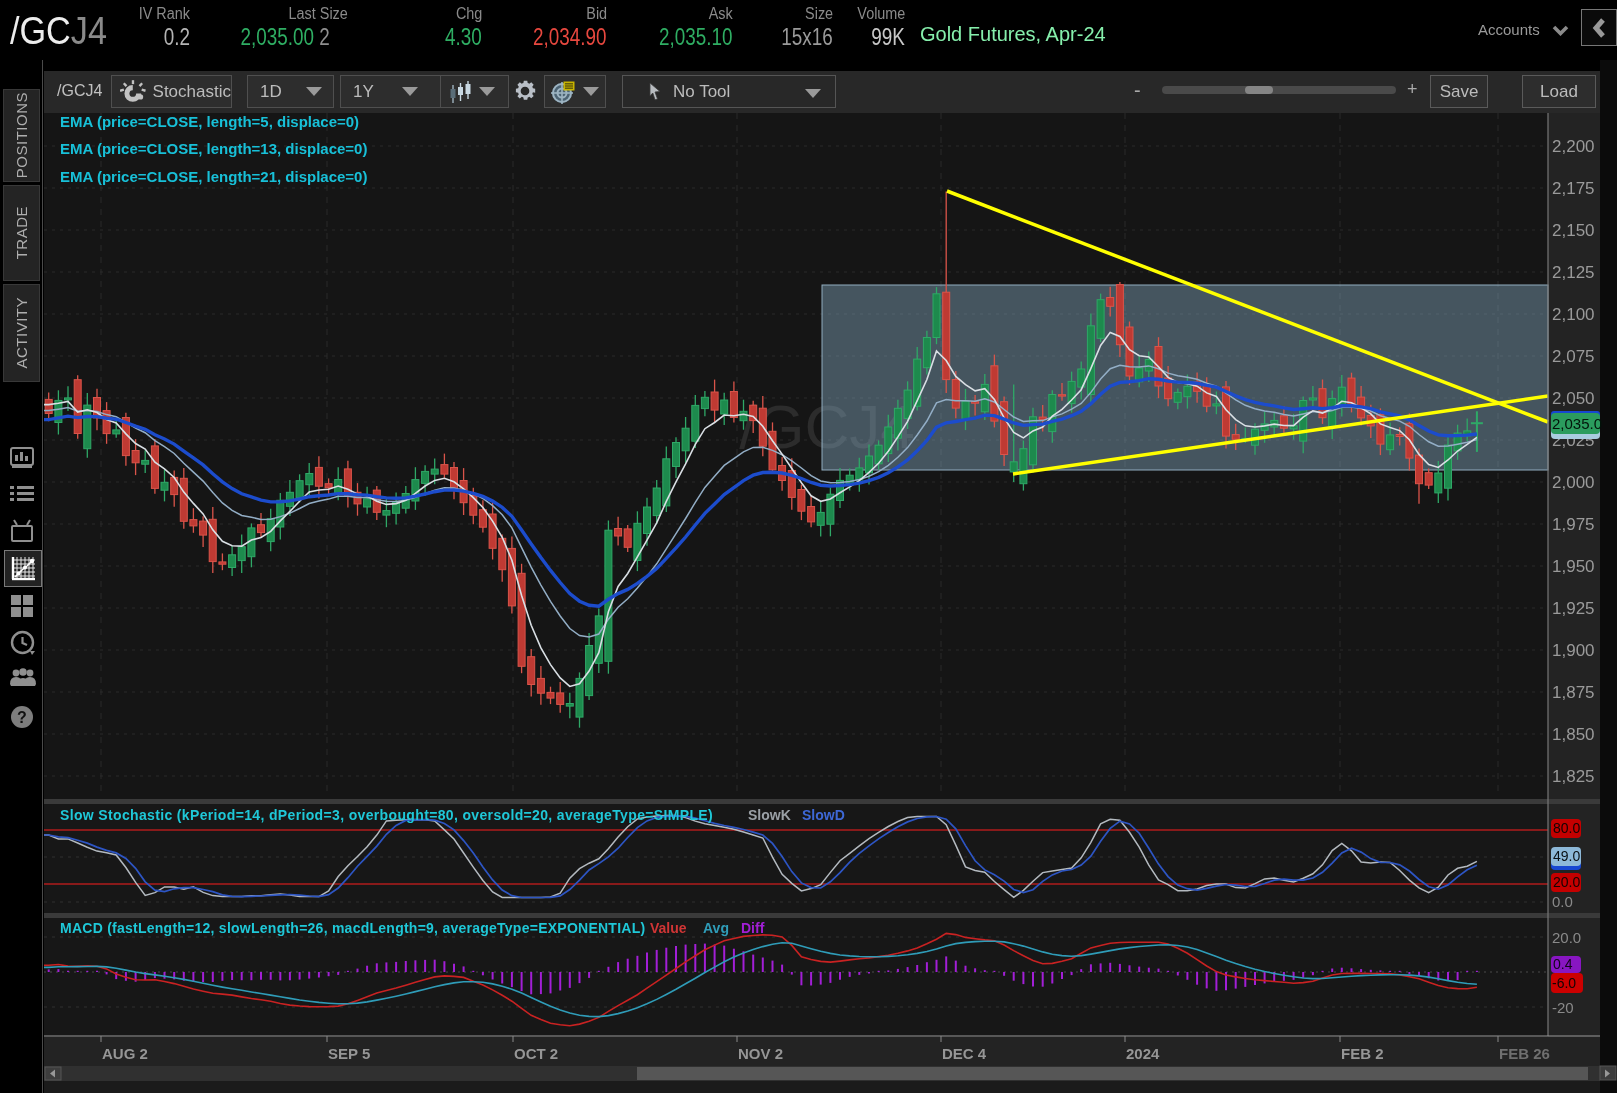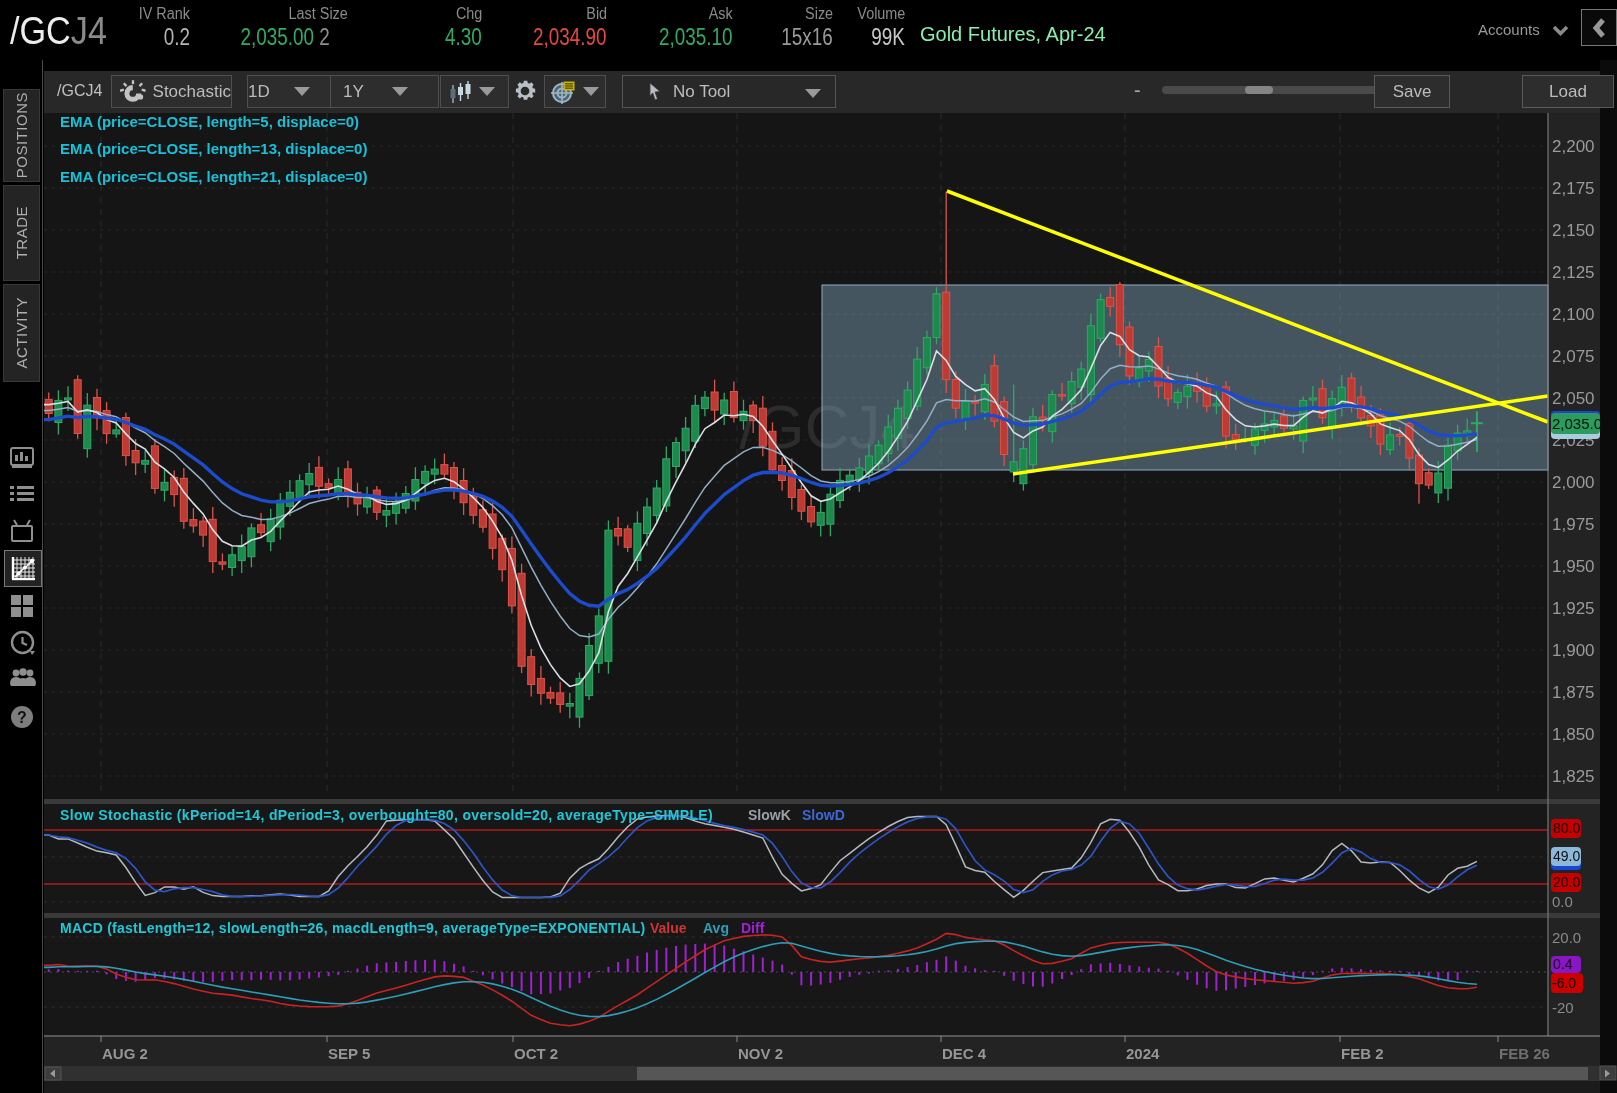--- a/index.html
+++ b/index.html
@@ -143,24 +143,24 @@
           <rect x="20" y="2.5" width="2.4" height="4" transform="rotate(42 21.2 4.5)"></rect>
           <rect x="0" y="9" width="4" height="2.4" transform="rotate(-15 2 10.2)"></rect>
           <rect x="22" y="9" width="4" height="2.4" transform="rotate(15 24 10.2)"></rect>
           <circle cx="21" cy="17" r="2.6"></circle>
         </g>
         <circle cx="13" cy="13.5" r="3.4" fill="#2d2d2d"></circle>
       </svg>
    <span style="margin-left:7px">Stochastic</span>
     </div>
  <div class="tbtn" style="left:203px;width:87px">
-      <span style="">1D</span>
+      <span style="margin-left:12px">1D</span>
       <span class="tri" style="margin-left:24px"></span>
     </div>
- <div class="tbtn" style="left:286px;width:109px">
+ <div class="tbtn" style="left:296px;width:109px">
       <span style="margin-left:12px">1Y</span>
       <span class="tri" style="margin-left:28px"></span>
     </div>
  <div class="tbtn" style="left:396px;width:69px">
    <svg style="margin-left:8px" width="24" height="26" viewBox="0 0 24 26">
         <line x1="4" y1="6" x2="4" y2="24" stroke="#9fb3bf" stroke-width="1.4"></line>
         <rect x="1.5" y="10" width="5" height="9" fill="#5a6d78"></rect>
         <line x1="11.5" y1="4" x2="11.5" y2="22" stroke="#c8d8e2" stroke-width="1.4"></line>
         <rect x="9" y="8" width="5" height="8" fill="#c8d8e2"></rect>
         <line x1="19" y1="2" x2="19" y2="20" stroke="#c8d8e2" stroke-width="1.4"></line>
@@ -194,24 +194,24 @@
         <path d="M3 1 L13 9.5 L8 10 L10.5 17 L8 17.8 L5.8 11 L3 13.8 Z" fill="#b8bcc0" stroke="#3a3a3a" stroke-width="0.8"></path>
       </svg>
    <span style="margin-left:10px">No Tool</span>
       <span class="tri" style="position:absolute;right:14px;top:13px"></span>
     </div>
  <div class="abs" style="left:1090px;top:8px;color:#aaa;font-size:20px">-</div>
  <div class="abs" style="left:1118px;top:15px;width:234px;height:8px;background:#4a4a4a;border-radius:4px">
    <div class="abs" style="left:83px;top:0;width:28px;height:8px;background:#858585;border-radius:4px"></div>
     </div>
  <div class="abs" style="left:1363px;top:8px;color:#aaa;font-size:18px">+</div>
- <div class="tbtn" style="left:1330px;width:76px;border-color:#5a5a5a">
+ <div class="tbtn" style="left:1386px;width:58px;border-color:#5a5a5a">
       <span style="margin:0 auto">Save</span>
     </div>
- <div class="tbtn" style="left:1478px;width:92px;border-color:#5a5a5a">
+ <div class="tbtn" style="left:1478px;width:74px;border-color:#5a5a5a">
       <span style="margin:0 auto">Load</span>
     </div>
 </div>
 
 <div class="abs" style="left:44px;top:60px;width:1573px;height:1033px;z-index:1">
 <svg width="1573" height="1033" viewBox="44 60 1573 1033" font-family="Liberation Sans, sans-serif" shape-rendering="auto">
 <rect x="44" y="60" width="1573" height="1033" fill="#151515"></rect>
 <rect x="44" y="60" width="1556" height="11" fill="#000"></rect>
 <rect x="1548" y="113" width="52" height="980" fill="#232323"></rect>
 <rect x="1600" y="60" width="17" height="1033" fill="#0b0b0b"></rect>

